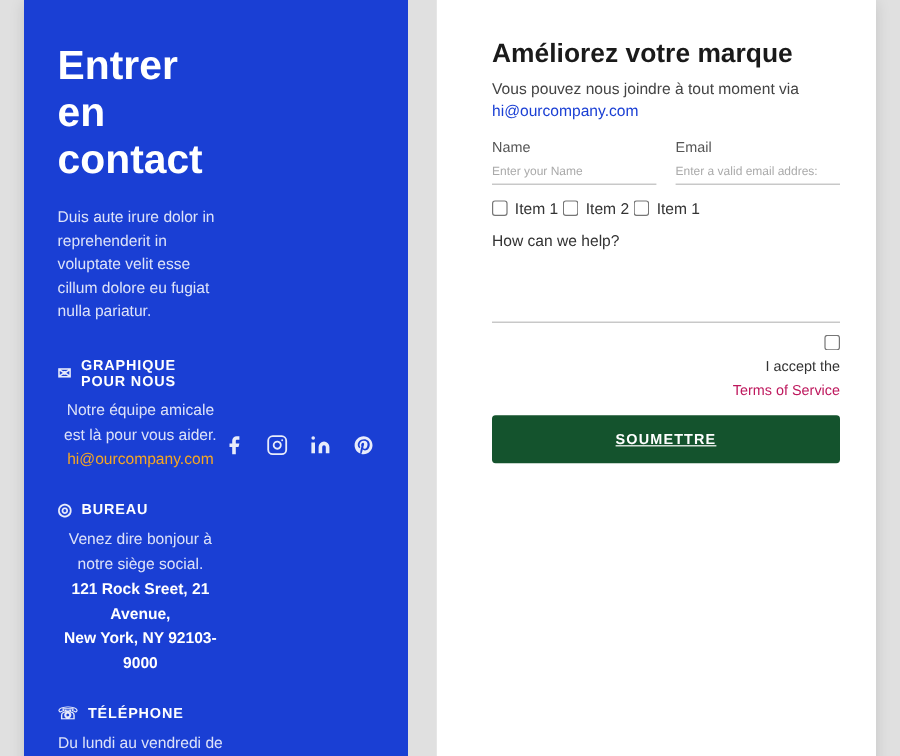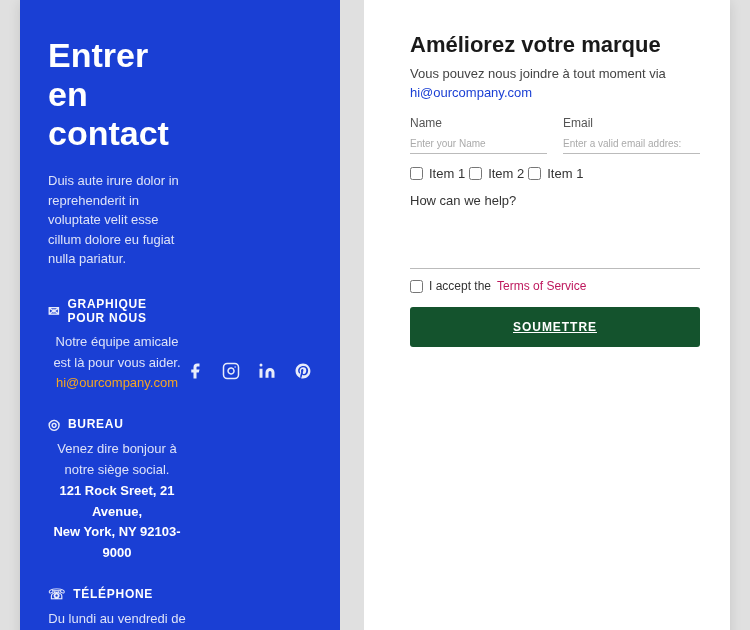--- a/index.html
+++ b/index.html
@@ -164,25 +164,26 @@
       resize: none;
       height: 55px;
       font-size: 12px;
       color: #aaa;
       background: transparent;
       margin-bottom: 10px;
       font-family: inherit;
     }
     .terms-row {
       display: flex;
-      align-items: center;
+      align-items: flex-end;
       gap: 6px;
       font-size: 12px;
       color: #333;
       margin-bottom: 14px;
+      flex-direction: column;
     }
     .terms-link {
       color: #be185d;
       text-decoration: none;
     }
     .submit-btn {
       background: #14532d;
       color: #fff;
       border: none;
       border-radius: 3px;

